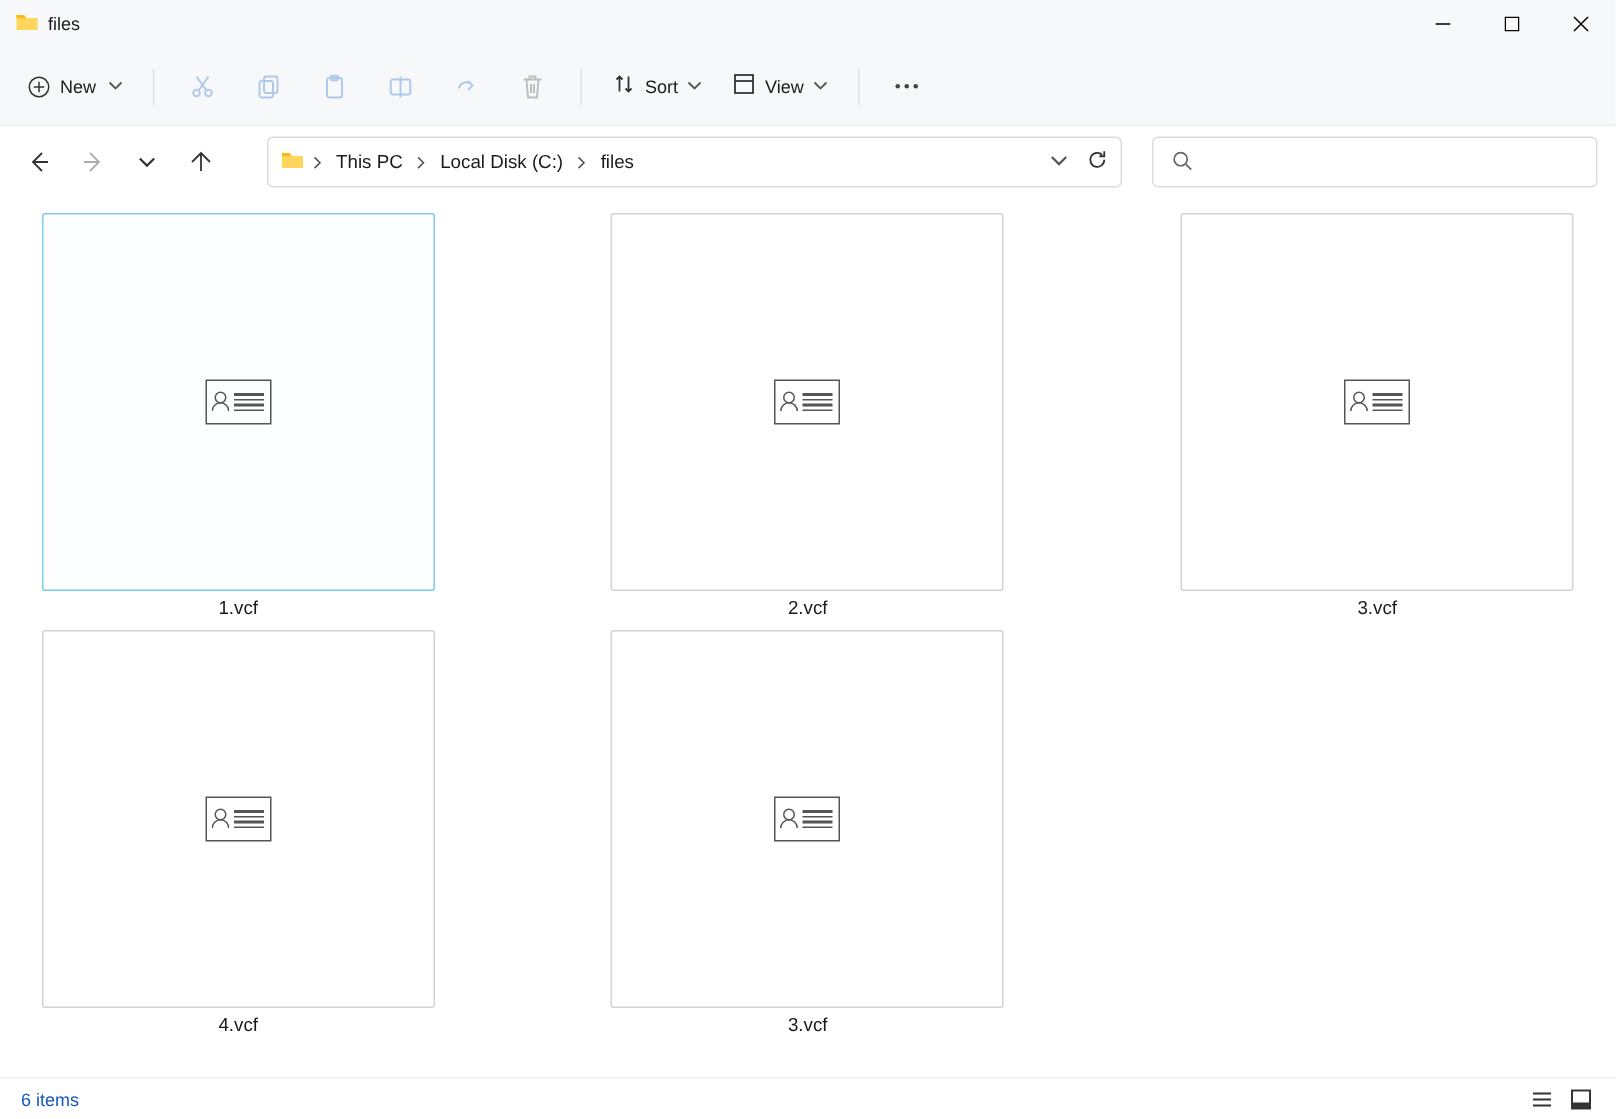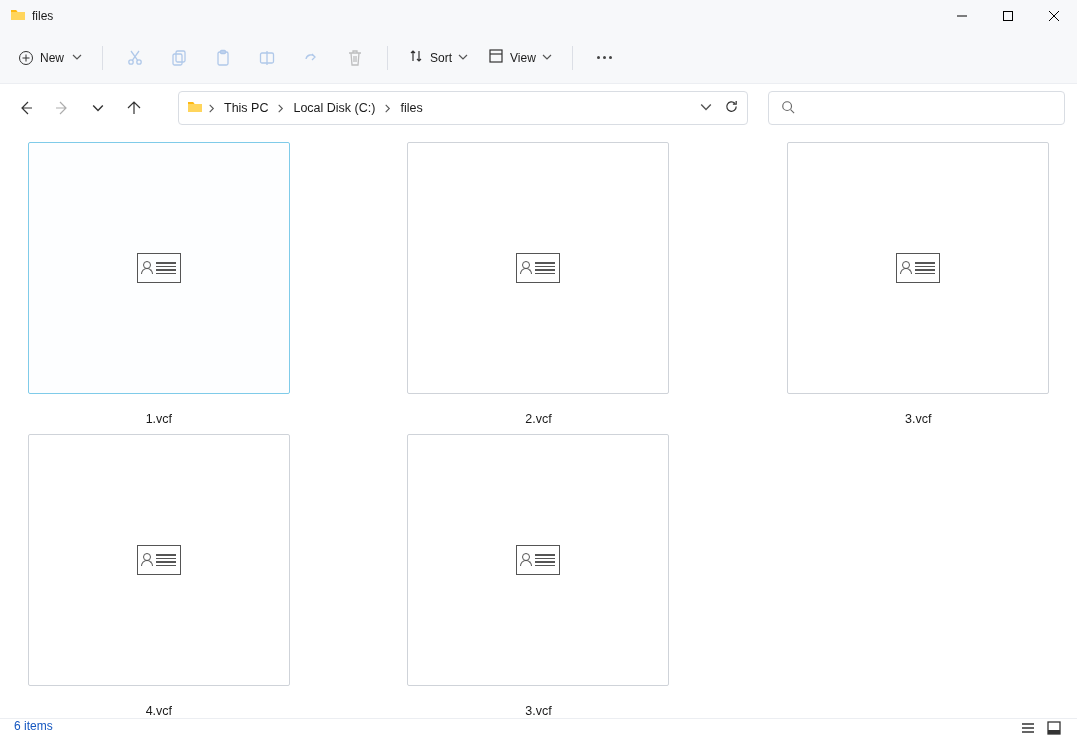--- a/index.html
+++ b/index.html
@@ -42,31 +42,31 @@
   .searchbox { flex:1; height:34px; border:1px solid #d9dde3; border-radius:4px; display:flex; align-items:center; padding:0 12px; gap:10px; margin-left:10px; }
   .searchbox input { border:none; outline:none; flex:1; font-size:12.5px; color:#333; background:transparent; }
   .searchbox input::placeholder { color:#777; }
 
   
   .content { flex:1; overflow:auto; padding:10px 14px 6px 14px; }
   .grid { display:grid; grid-template-columns: repeat(3, 1fr); column-gap:90px; row-gap:8px; }
   .file-item { display:flex; flex-direction:column; align-items:center; }
   .thumb { width:262px; height:252px; border:1px solid #cfd3d9; border-radius:2px; background:#fff; display:flex; align-items:center; justify-content:center; position:relative; }
   .file-item.selected .thumb { border:1px solid #7fcbe9; background:#fdfeff; }
-  .file-label { margin-top:18px; font-size:12.5px; text-align:center; }
+  .file-label { margin-top:4px; font-size:12.5px; text-align:center; }
 
   .vcf-icon { width:44px; height:30px; border:1.5px solid #555; display:flex; align-items:center; padding:0 4px; gap:4px; }
   .vcf-icon .head { width:8px; height:8px; border:1.5px solid #555; border-radius:50%; }
   .vcf-icon .person { width:10px; height:14px; display:flex; flex-direction:column; align-items:center; }
   .vcf-icon .body { width:12px; height:6px; border-top:1.5px solid #555; border-left:1.5px solid #555; border-right:1.5px solid #555; border-radius:6px 6px 0 0; margin-top:-1px; }
   .vcf-icon .lines { display:flex; flex-direction:column; gap:2px; flex:1; }
   .vcf-icon .ln { height:1.5px; background:#555; width:100%; }
 
   
-  .statusbar { height:28px; border-top:1px solid #eceef2; display:flex; padding:0 14px; font-size:12px; color:#2d57c9; }
+  .statusbar { height:28px; border-top:1px solid #eceef2; display:flex; align-items:center; padding:0 14px; font-size:12px; color:#2d57c9; }
   .statusbar .status-text { color:#1557c0; }
   .statusbar-right { margin-left:auto; display:flex; gap:8px; }
   .sb-ico { width:18px; height:18px; display:flex; align-items:center; justify-content:center; color:#333; }
 </style>
 </head>
 <body>
 
 <div class="window">
 
   <div class="titlebar">

